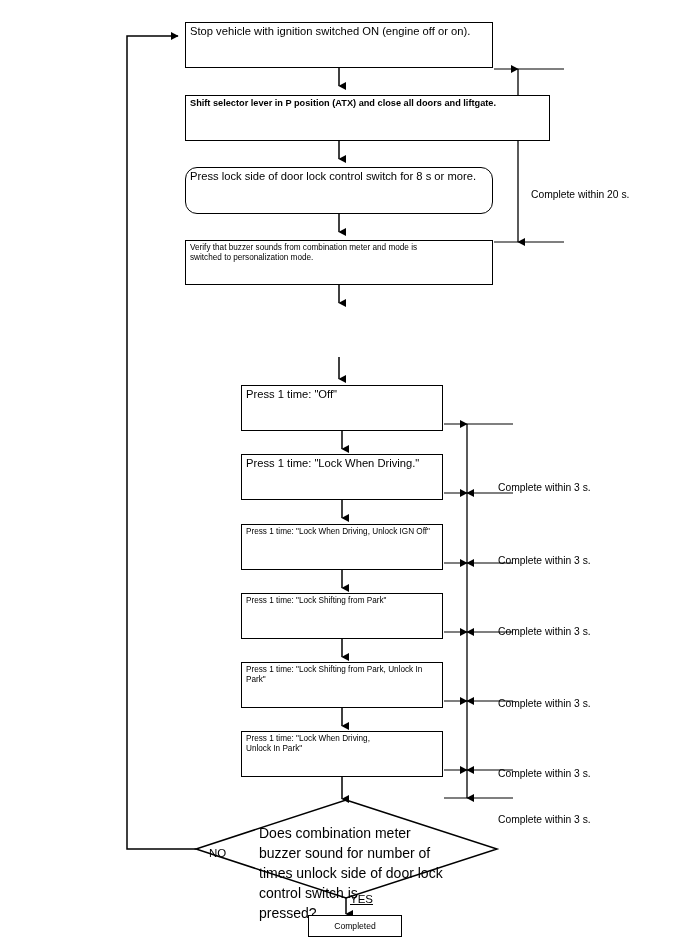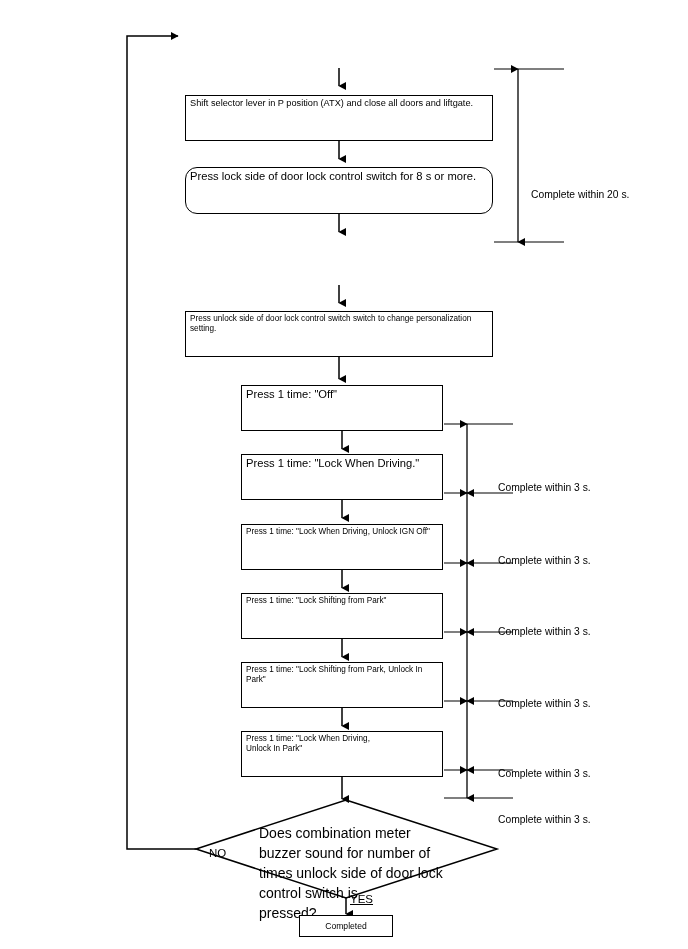--- a/index.html
+++ b/index.html
@@ -125,34 +125,37 @@
 
       <line x1="467" y1="424" x2="467" y2="493" marker-start="url(#arrowUp)" marker-end="url(#arrowDown)" stroke-width="1.3"></line>
       <line x1="467" y1="493" x2="467" y2="563" marker-start="url(#arrowUp)" marker-end="url(#arrowDown)" stroke-width="1.3"></line>
       <line x1="467" y1="563" x2="467" y2="632" marker-start="url(#arrowUp)" marker-end="url(#arrowDown)" stroke-width="1.3"></line>
       <line x1="467" y1="632" x2="467" y2="701" marker-start="url(#arrowUp)" marker-end="url(#arrowDown)" stroke-width="1.3"></line>
       <line x1="467" y1="701" x2="467" y2="770" marker-start="url(#arrowUp)" marker-end="url(#arrowDown)" stroke-width="1.3"></line>
       <line x1="467" y1="770" x2="467" y2="798" marker-start="url(#arrowUp)" marker-end="url(#arrowDown)" stroke-width="1.3"></line>
     </g>
   </svg>
 
-
-  <div class="proc-box" style="left:185px; top:95px; width:308px; height:46px;">
+  <div class="proc-box" style="left:185px; top:22px; width:308px; height:46px;">
+    <div class="proc-text t-lg">Stop vehicle with ignition switched ON (engine off or on).</div>
+  </div>
+
+  <div class="proc-box" style="left:185px; top:95px; width:365px; height:46px;font-weight:bold;">
     <div class="proc-text t-md">Shift selector lever in P position (ATX) and close all doors and liftgate.</div>
   </div>
 
   <div class="proc-box" style="left:185px; top:167px; width:308px; height:47px;border-radius:12px;">
     <div class="proc-text t-lg">Press lock side of door lock control switch for 8 s or more.</div>
   </div>
 
-
-  <div class="proc-box" style="left:185px; top:311px; width:308px; height:46px;">
-    <div class="proc-text t-sm">Press unlock side of door lock control switch switch to change personalization
-setting.</div>
-  </div>
+  <div class="proc-box" style="left:185px; top:240px; width:308px; height:45px;">
+    <div class="proc-text t-sm">Verify that buzzer sounds from combination meter and mode is
+switched to personalization mode.</div>
+  </div>
+
 
   <div class="proc-box" style="left:241px; top:385px; width:202px; height:46px;">
     <div class="proc-text t-lg">Press 1 time: "Off"</div>
   </div>
 
   <div class="proc-box" style="left:241px; top:454px; width:202px; height:46px;">
     <div class="proc-text t-lg">Press 1 time: "Lock When Driving."</div>
   </div>
 
   <div class="proc-box" style="left:241px; top:524px; width:202px; height:46px;">
@@ -174,21 +177,21 @@
   </div>
 
   <div class="diamond-text" style="left:259px; top:824px; width:195px;">Does combination meter buzzer sound for number of
 times unlock side of door  lock control switch is
 pressed?</div>
 
   <div class="branch-label" style="left:176px; top:847px;padding-left:33px;">NO</div>
 
   <div class="branch-label" style="left:350px; top:893px;text-decoration:underline;">YES</div>
 
-  <div class="end-box" style="left:299px; top:915px; width:94px; height:22px;">
+  <div class="end-box" style="left:308px; top:915px; width:94px; height:22px;">
     <span>Completed</span>
   </div>
 
   <div class="dim-label" style="left:531px; top:149px;">Complete within 20 s.</div>
 
   <div class="dim-label" style="left:498px; top:442px;">Complete within 3 s.</div>
 
   <div class="dim-label" style="left:498px; top:515px;">Complete within 3 s.</div>
 
   <div class="dim-label" style="left:498px; top:586px;">Complete within 3 s.</div>

